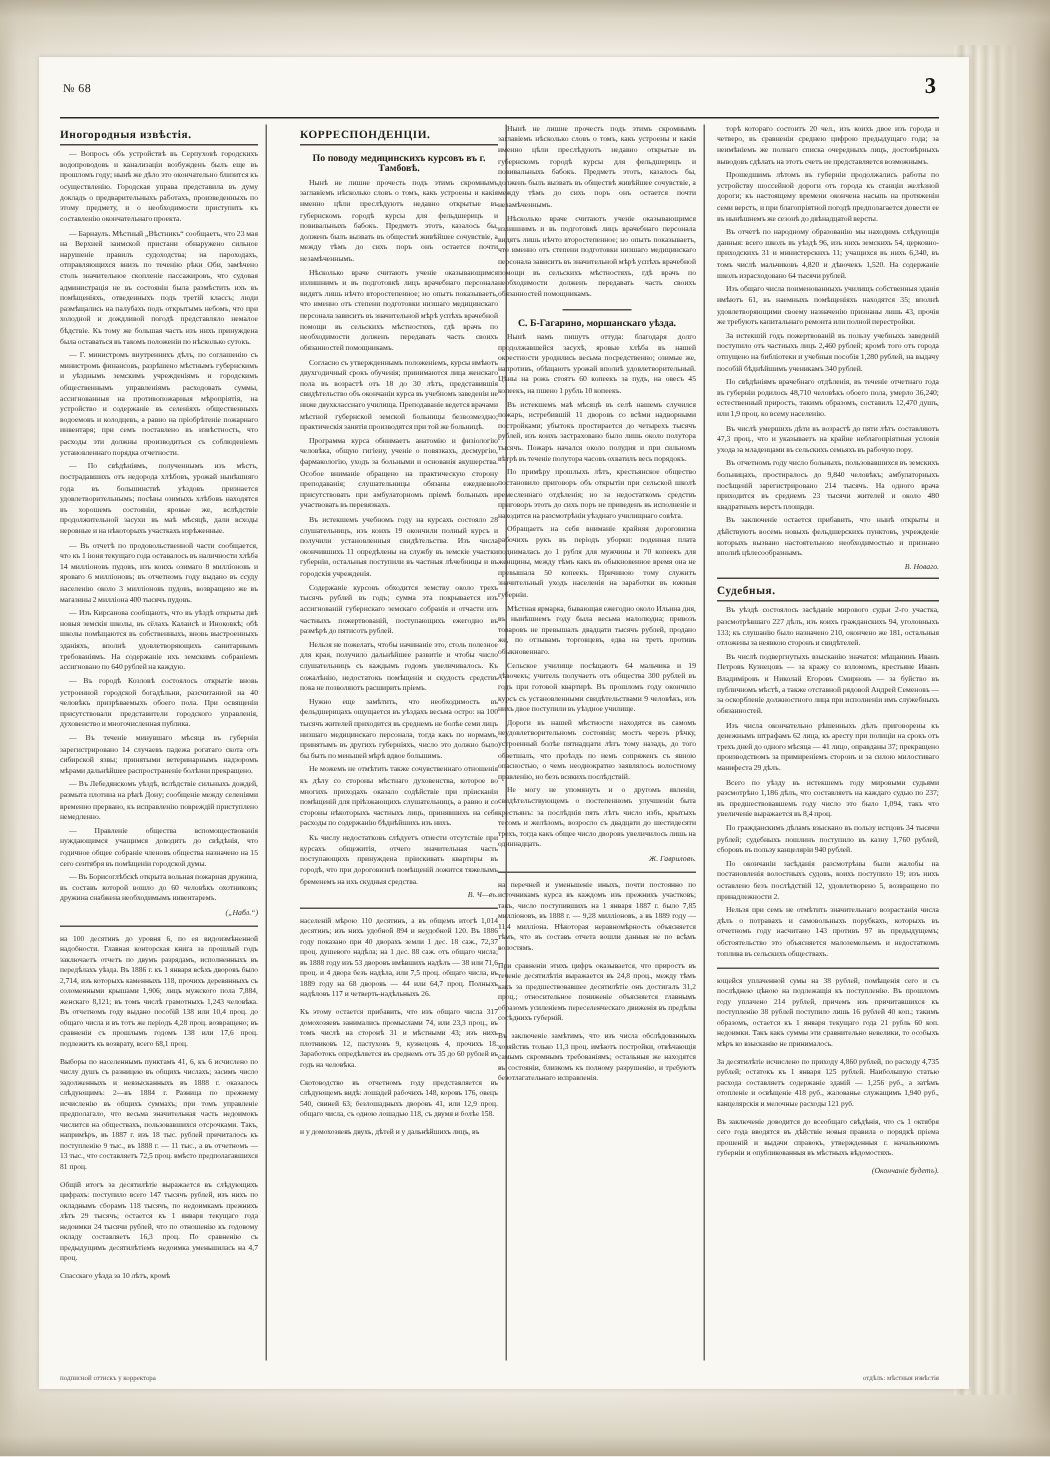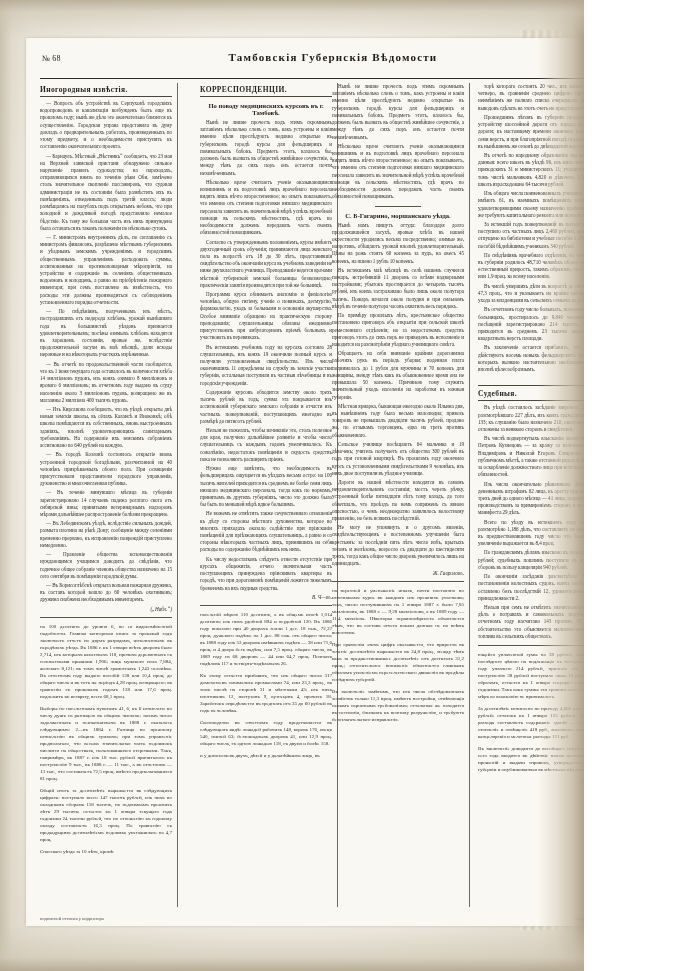--- a/index.html
+++ b/index.html
@@ -5,21 +5,21 @@
   html, body {
     margin: 0;
     padding: 0;
     background: #ffffff;
   }
   body {
     font-family: "Liberation Serif", serif;
   }
   .page {
     position: relative;
-    width: 584px;
+    width: 700px;
     height: 971px;
     background: #f2efe8;
     overflow: hidden;
   }
   
   .paper-bg {
     position: absolute;
     inset: 0;
     background:
       radial-gradient(ellipse at 48% 45%, #fbf9f4 0%, #f4f1ea 55%, #e8e3d8 80%, #ded7c9 100%);
@@ -218,21 +218,20 @@
 
 <div class="page">
   <div class="paper-bg"></div>
   <div class="page-stack"></div>
 
   <div class="sheet">
     <div class="sheet-inner">
 
       <div class="masthead">
         <div class="mast-left">№ 68</div>
-        <div class="mast-center">Тамбовскія Губернскія Вѣдомости</div>
         <div class="mast-right">3</div>
       </div>
 
       <div class="cols">
 
         <div class="col c1">
           <div class="sec-head">Иногородныя извѣстія.</div>
           <div class="body-text">
             <p>— Вопросъ объ устройствѣ въ Серпуховѣ городскихъ водопроводовъ и канализаціи возбужденъ былъ еще въ прошломъ году; нынѣ же дѣло это окончательно близится къ осуществленію. Городская управа представила въ думу докладъ о предварительныхъ работахъ, произведенныхъ по этому предмету, и о необходимости приступить къ составленію окончательнаго проекта.</p>
             <p>— Барнаулъ. Мѣстный „Вѣстникъ“ сообщаетъ, что 23 мая на Верхней заимской пристани обнаружено сильное нарушеніе правилъ судоходства; на пароходахъ, отправляющихся внизъ по теченію рѣки Оби, замѣчено столь значительное скопленіе пассажировъ, что судовая администрація не въ состояніи была размѣстить ихъ въ помѣщеніяхъ, отведенныхъ подъ третій классъ; люди размѣщались на палубахъ подъ открытымъ небомъ, что при холодной и дождливой погодѣ представляло немалое бѣдствіе. Къ тому же большая часть изъ нихъ принуждена была оставаться въ такомъ положеніи по нѣсколько сутокъ.</p>

